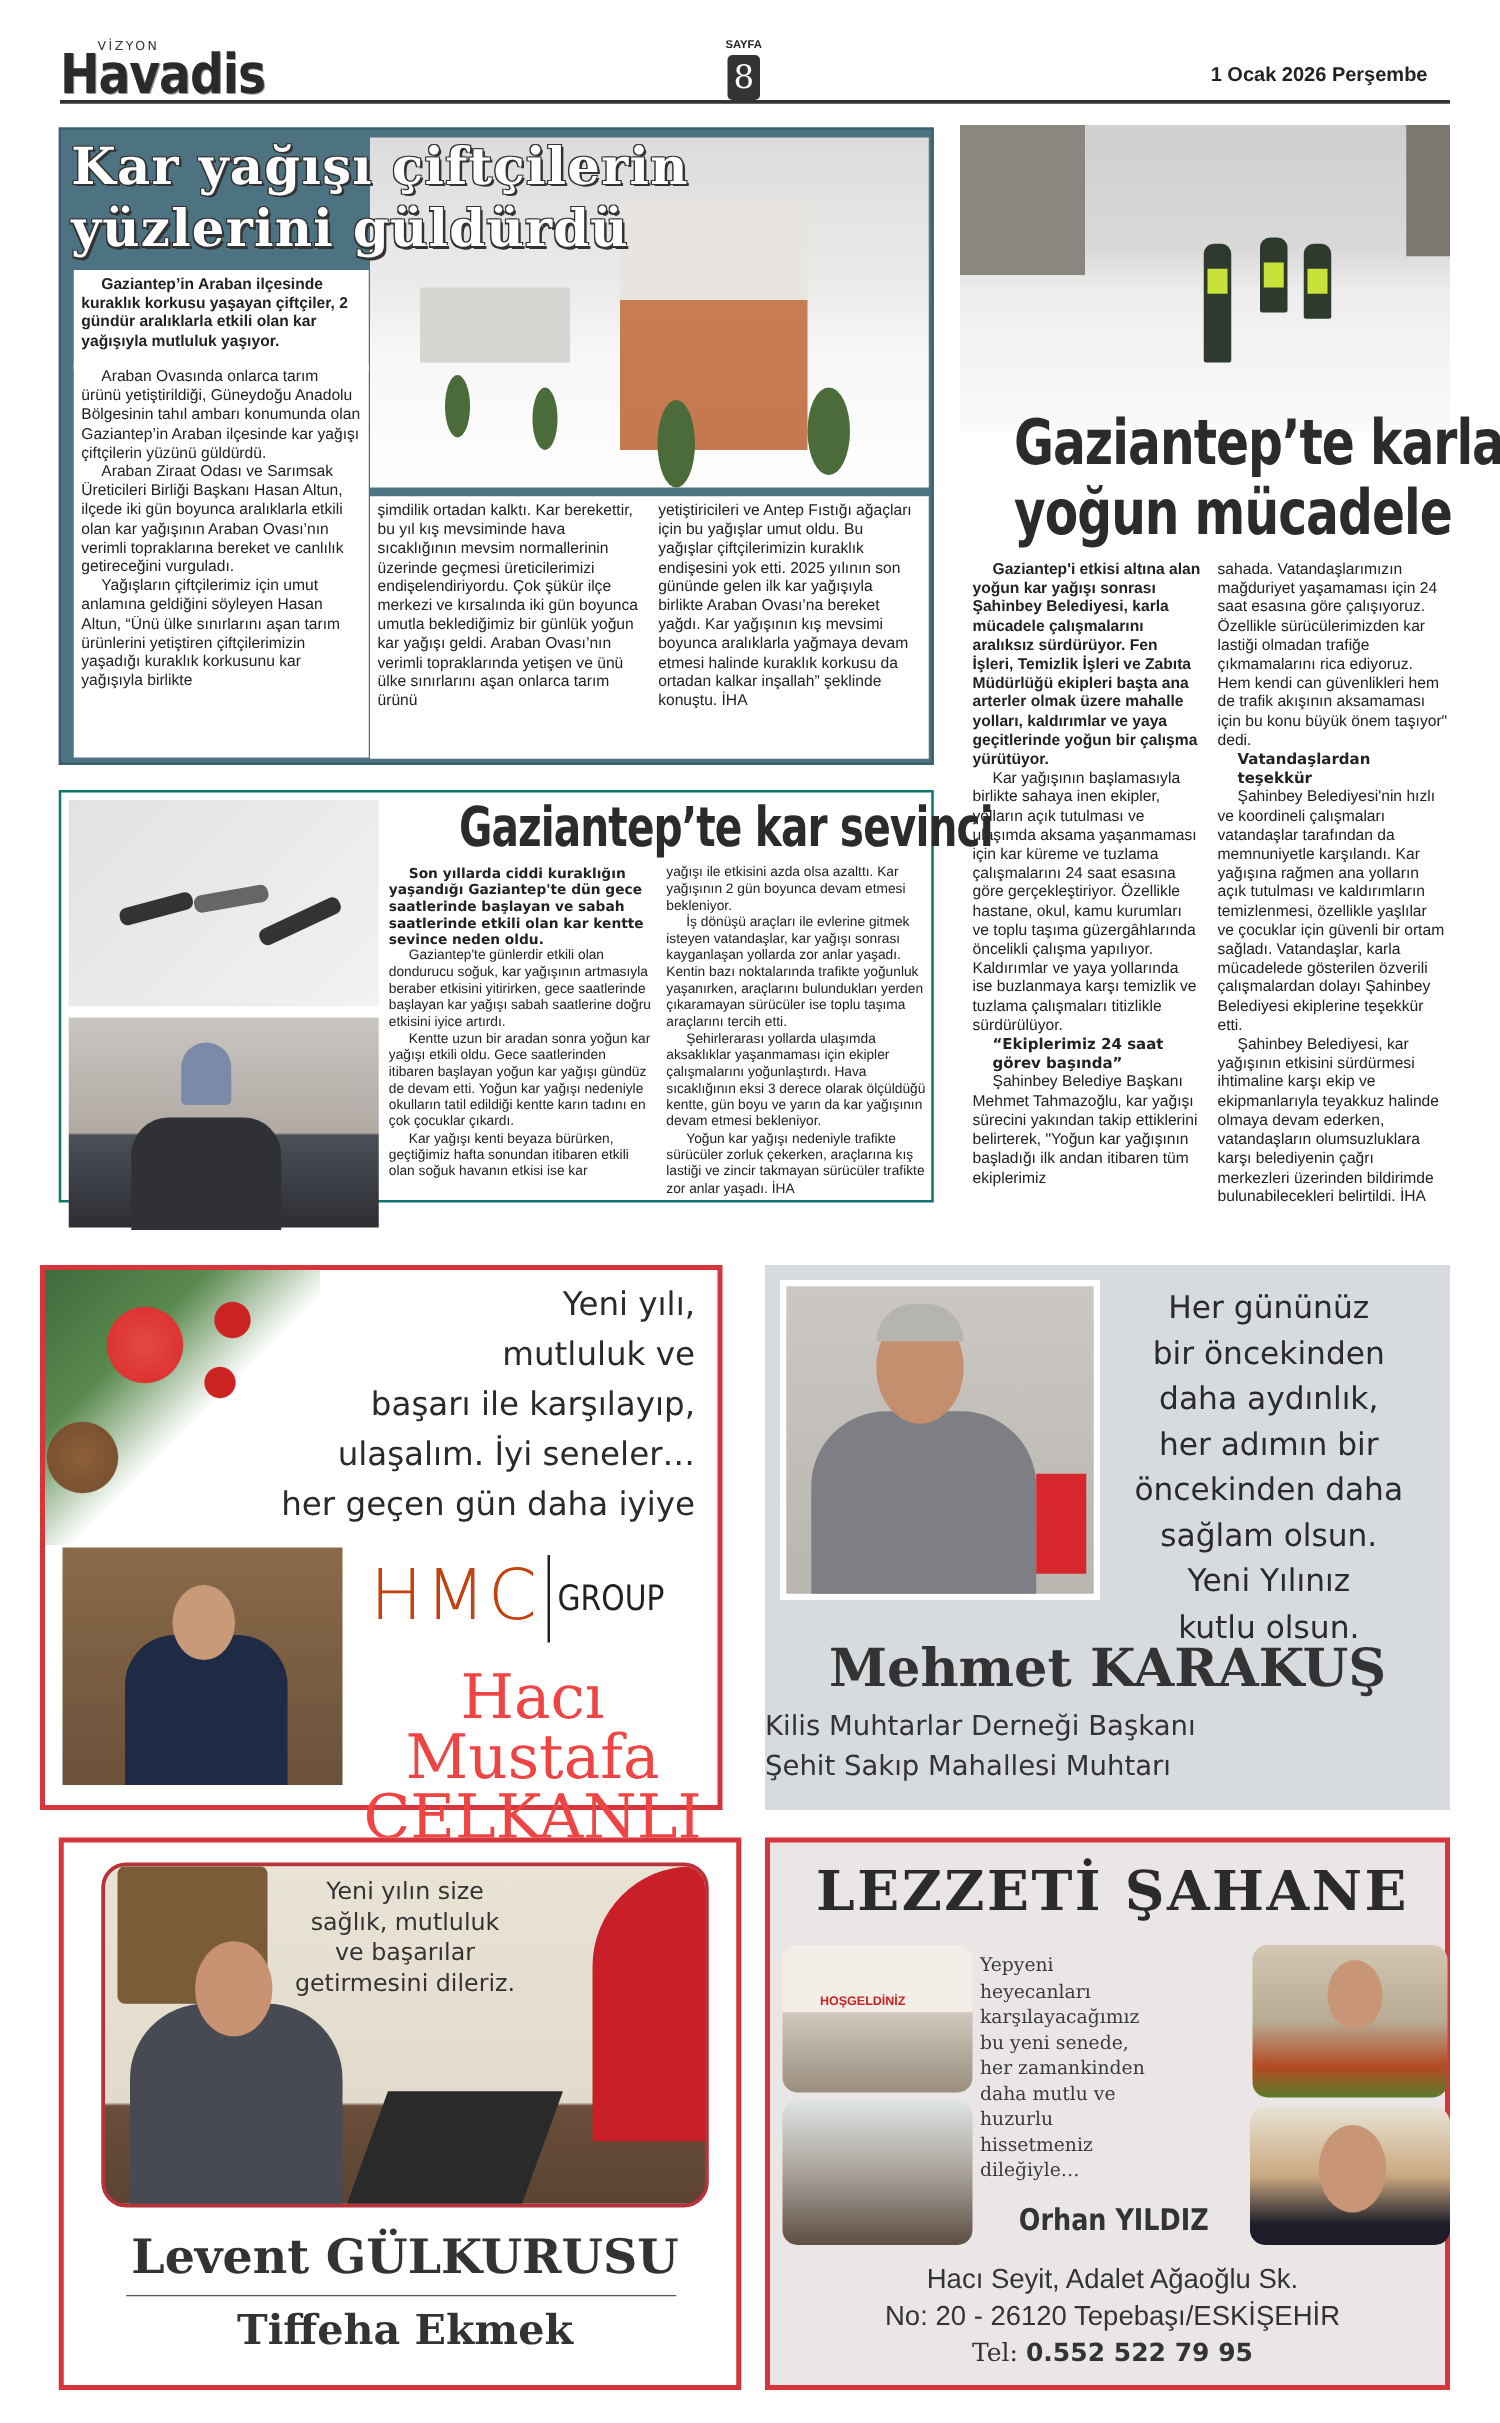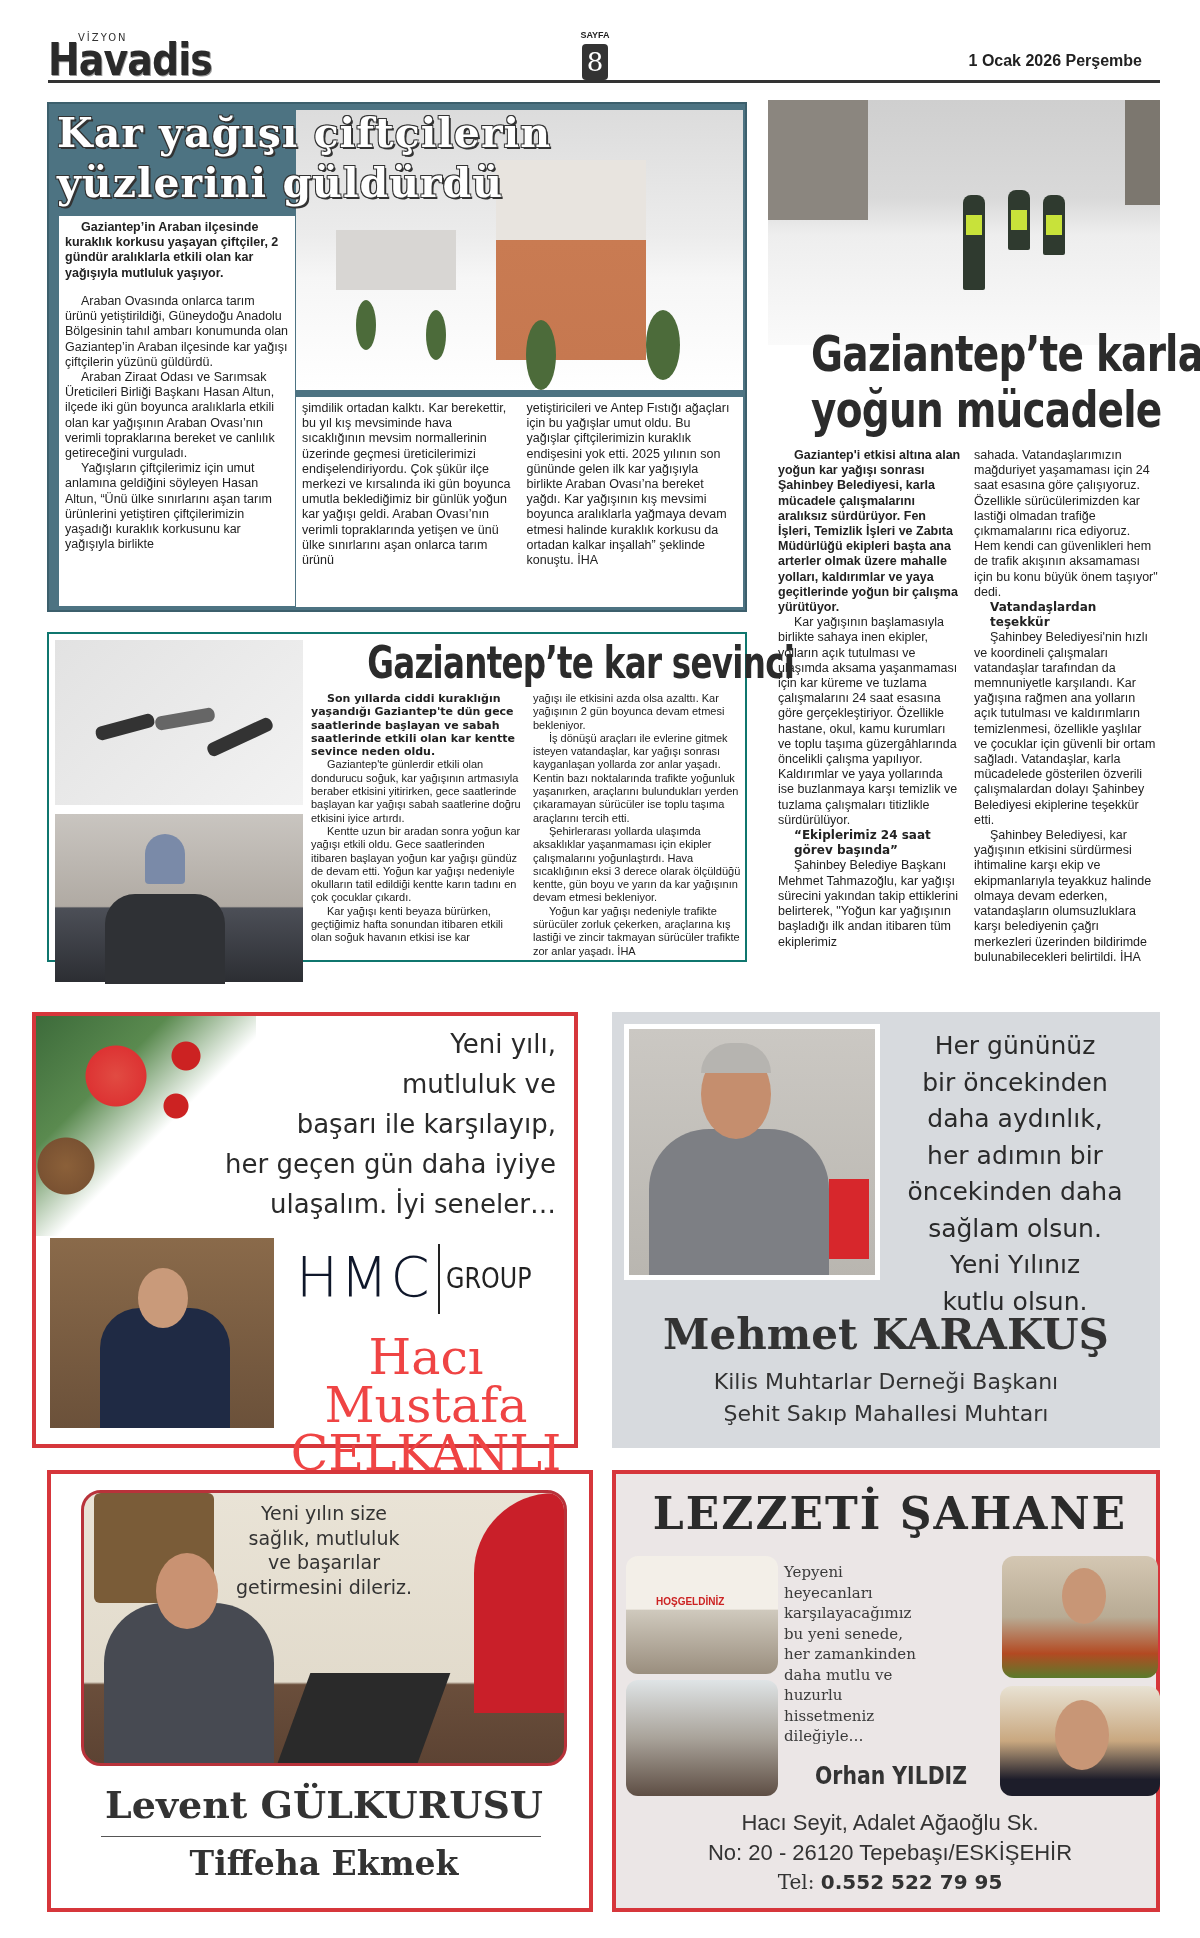--- a/index.html
+++ b/index.html
@@ -45,34 +45,34 @@
 .a3 .text{position:absolute;left:262px;top:58px;width:432px;display:flex;gap:12px;font-size:11px;line-height:13.3px}
 .a3 .lead{font-weight:bold;font-family:"DejaVu Sans",sans-serif;font-size:11px;line-height:13.3px}
 
 .ad{border:4px solid #d6363b}
 .ad1{left:32px;top:1012px;width:546px;height:436px;background:#fff}
 .ad1 .deco{position:absolute;left:0;top:0;width:220px;height:220px;background:radial-gradient(circle at 80px 60px,#e14b42 0,#d33 30px,transparent 31px),radial-gradient(circle at 150px 40px,#c22 0,#c22 14px,transparent 15px),radial-gradient(circle at 30px 150px,#8b6039 0,#7a5232 28px,transparent 29px),radial-gradient(circle at 140px 90px,#c22 0,#c22 12px,transparent 13px),linear-gradient(135deg,#3d6b3b 0%,#5a8a4f 30%,transparent 55%)}
 .ad1 .slogan{position:absolute;right:18px;top:8px;width:400px;text-align:right;font-family:"DejaVu Sans",sans-serif;font-size:26px;line-height:40px;color:#2a2a2a}
 .ad1 .photo{position:absolute;left:14px;top:222px;width:224px;height:190px;background:linear-gradient(180deg,#8a6a4a 0,#6b513a 100%)}
 .ad1 .suit{position:absolute;left:50px;top:70px;width:130px;height:120px;background:#1f2a44;border-radius:40px 40px 0 0}
 .ad1 .face{position:absolute;left:88px;top:30px;width:50px;height:60px;background:#c99a7a;border-radius:50%}
-.ad1 .hmc{position:absolute;left:260px;top:228px;font-family:"DejaVu Sans",sans-serif;font-size:56px;color:#0f172a;letter-spacing:2px;font-weight:300}
+.ad1 .hmc{position:absolute;left:260px;top:228px;font-family:"DejaVu Sans",sans-serif;font-size:56px;color:#c2410c;letter-spacing:2px;font-weight:300}
 .ad1 .bar{position:absolute;left:402px;top:228px;width:2px;height:70px;background:#222}
 .ad1 .group{position:absolute;left:410px;top:246px;font-family:"DejaVu Sans",sans-serif;font-size:28px;color:#222;transform:scaleX(0.85);transform-origin:left}
 .ad1 .name1{position:absolute;left:245px;top:318px;width:290px;text-align:center;font-family:"DejaVu Serif",serif;font-size:49px;line-height:48px;color:#ef4444}
 .ad2{left:612px;top:1012px;width:548px;height:436px;background:#d7dade}
 .ad2 .frame{position:absolute;left:12px;top:12px;width:256px;height:256px;background:#fff;padding:5px}
 .ad2 .photo{width:100%;height:100%;background:linear-gradient(180deg,#cbc8c3 0,#b9b6b0 100%);position:relative;overflow:hidden}
 .ad2 .suit{position:absolute;left:20px;top:100px;width:180px;height:150px;background:#7d7f84;border-radius:60px 60px 0 0}
 .ad2 .face{position:absolute;left:72px;top:20px;width:70px;height:90px;background:#c58e6e;border-radius:50%}
 .ad2 .hair{position:absolute;left:72px;top:14px;width:70px;height:30px;background:#b6b4b0;border-radius:35px 35px 0 0}
 .ad2 .flag{position:absolute;left:200px;top:150px;width:40px;height:80px;background:#d7272c}
 .ad2 .slogan{position:absolute;left:278px;top:16px;width:250px;text-align:center;font-family:"DejaVu Sans",sans-serif;font-size:25px;line-height:36.5px;color:#2a2a2a}
 .ad2 .name{position:absolute;left:0;top:298px;width:548px;text-align:center;font-family:"DejaVu Serif",serif;font-weight:bold;font-size:42px;color:#333}
-.ad2 .title{position:absolute;left:0;top:354px;width:548px;text-align:center;font-family:"DejaVu Sans",sans-serif;font-size:22px;line-height:32px;color:#333}
+.ad2 .title{position:absolute;left:0;top:354px;width:548px;font-family:"DejaVu Sans",sans-serif;font-size:22px;line-height:32px;color:#333}
 .ad3{left:47px;top:1470px;width:546px;height:442px;background:#fff}
 .ad3 .photo{position:absolute;left:30px;top:16px;width:486px;height:276px;border:3px solid #b8323a;border-radius:20px;overflow:hidden;background:linear-gradient(180deg,#e9e3d6 0,#e2dbcc 70%,#6a4e3b 71%,#5c4333 100%)}
 .ad3 .emblem{position:absolute;left:10px;top:0;width:120px;height:110px;background:#7a5c38;border-radius:6px}
 .ad3 .suit{position:absolute;left:20px;top:110px;width:170px;height:170px;background:#474a52;border-radius:60px 60px 0 0}
 .ad3 .face{position:absolute;left:72px;top:60px;width:62px;height:76px;background:#c99272;border-radius:50%}
 .ad3 .flag{position:absolute;right:0;top:0;width:90px;height:220px;background:#c91f29;border-radius:80px 0 0 0}
 .ad3 .laptop{position:absolute;left:210px;top:180px;width:140px;height:90px;background:#2a2a2a;transform:skewX(-20deg)}
 .ad3 .slogan{position:absolute;left:130px;top:8px;width:220px;text-align:center;font-family:"DejaVu Sans",sans-serif;font-size:19px;line-height:24.5px;color:#333}
 .ad3 .name{position:absolute;left:0;top:308px;width:546px;text-align:center;font-family:"DejaVu Serif",serif;font-weight:bold;font-size:38px;color:#333}
 .ad3 .rule{position:absolute;left:50px;top:362px;width:440px;height:1px;background:#555}
@@ -189,22 +189,22 @@
     </div>
   </div>
 </div>
 
 <div class="abs ad ad1">
   <div class="deco"></div>
   <div class="slogan">
     <div>Yeni yılı,</div>
     <div>mutluluk ve</div>
     <div>başarı ile karşılayıp,</div>
+    <div>ulaşalım. İyi seneler…</div>
     <div>her geçen gün daha iyiye</div>
-    <div>ulaşalım. İyi seneler…</div>
   </div>
   <div class="photo">
     <div class="suit"></div>
       <div class="face"></div>
   </div>
   <div class="hmc">HMC</div>
   <div class="bar"></div>
   <div class="group">GROUP</div>
   <div class="name1">
     <div>Hacı Mustafa</div>

